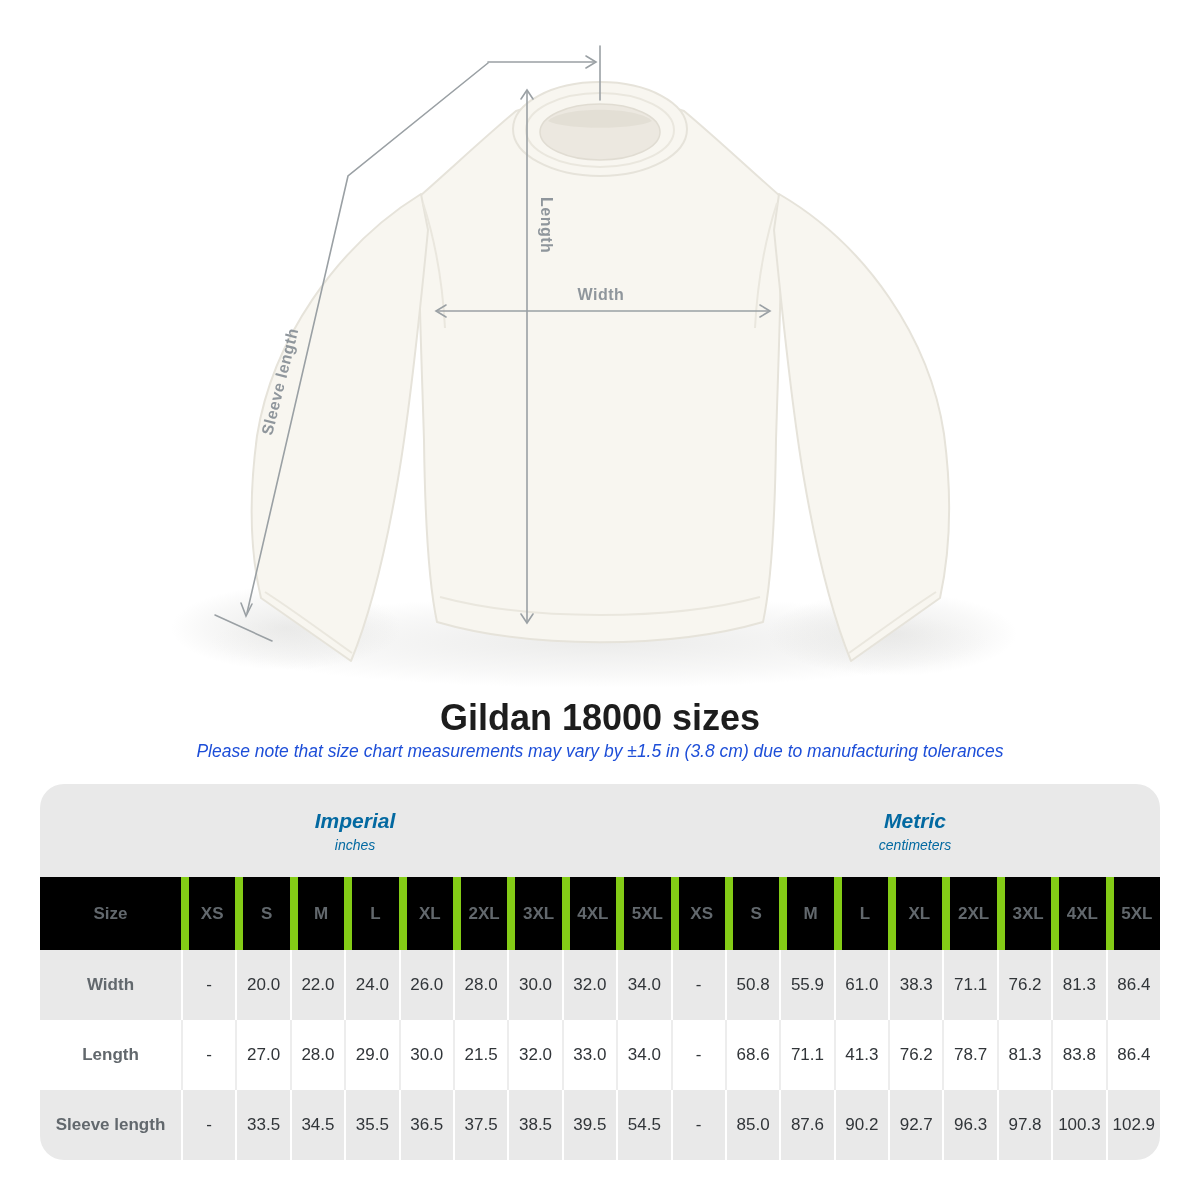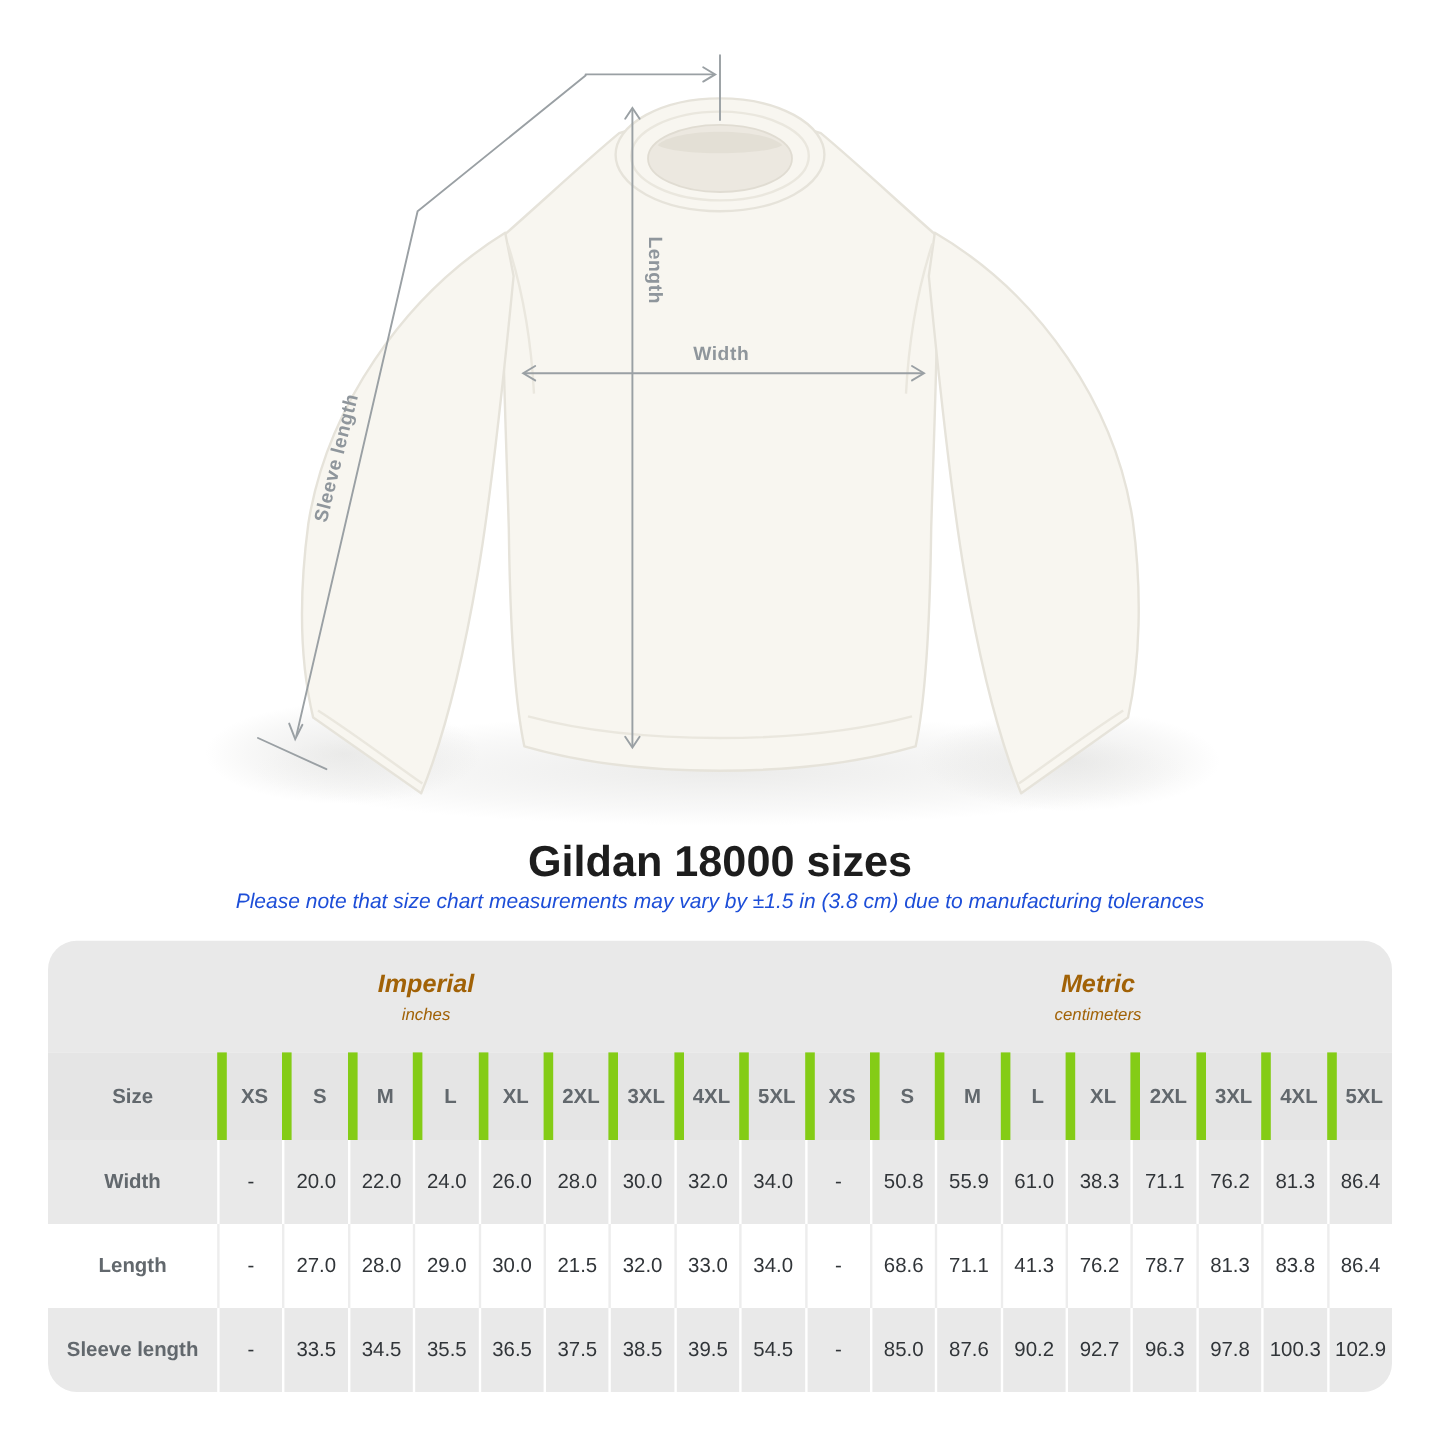--- a/index.html
+++ b/index.html
@@ -19,27 +19,27 @@
     margin: 8px 0 0; text-align: center;
     font-style: italic; font-size: 17.5px; color: #1d4ed8; line-height: 21px;
   }
 
   .size-table { width: 1120px; margin: 22px auto 0; }
 
   .band {
     display: grid; grid-template-columns: 630px 490px;
     background: #e9e9e9; border-radius: 24px 24px 0 0; height: 93px;
   }
-  .grp { display: flex; flex-direction: column; align-items: center; justify-content: center; color: #a16207; }
+  .grp { display: flex; flex-direction: column; align-items: center; justify-content: center; color: #0369a1; }
   .grp-name { font-weight: bold; font-style: italic; font-size: 21px; }
   .grp-unit { font-style: italic; font-size: 14px; margin-top: 4px; }
 
   .trow { display: grid; grid-template-columns: 141px repeat(18, 1fr); }
   .trow > div { display: flex; align-items: center; justify-content: center; font-size: 17px; }
-  .r-size { height: 73px; background: #e5e5e5; }
+  .r-size { height: 73px; background: #000000; }
   .r-size > div { font-weight: bold; color: #62686d; }
   .r-size > div + div { border-left: 8px solid #84cc16; }
   .r-data { height: 70px; }
   .r-gray { background: #e9e9e9; }
   .r-gray > div + div { border-left: 2px solid #ffffff; }
   .r-white { background: #ffffff; }
   .r-white > div + div { border-left: 2px solid #ededed; }
   .r-last { border-radius: 0 0 24px 24px; overflow: hidden; }
   .lbl { font-weight: bold; color: #62686d; }
   .val { color: #313539; }

